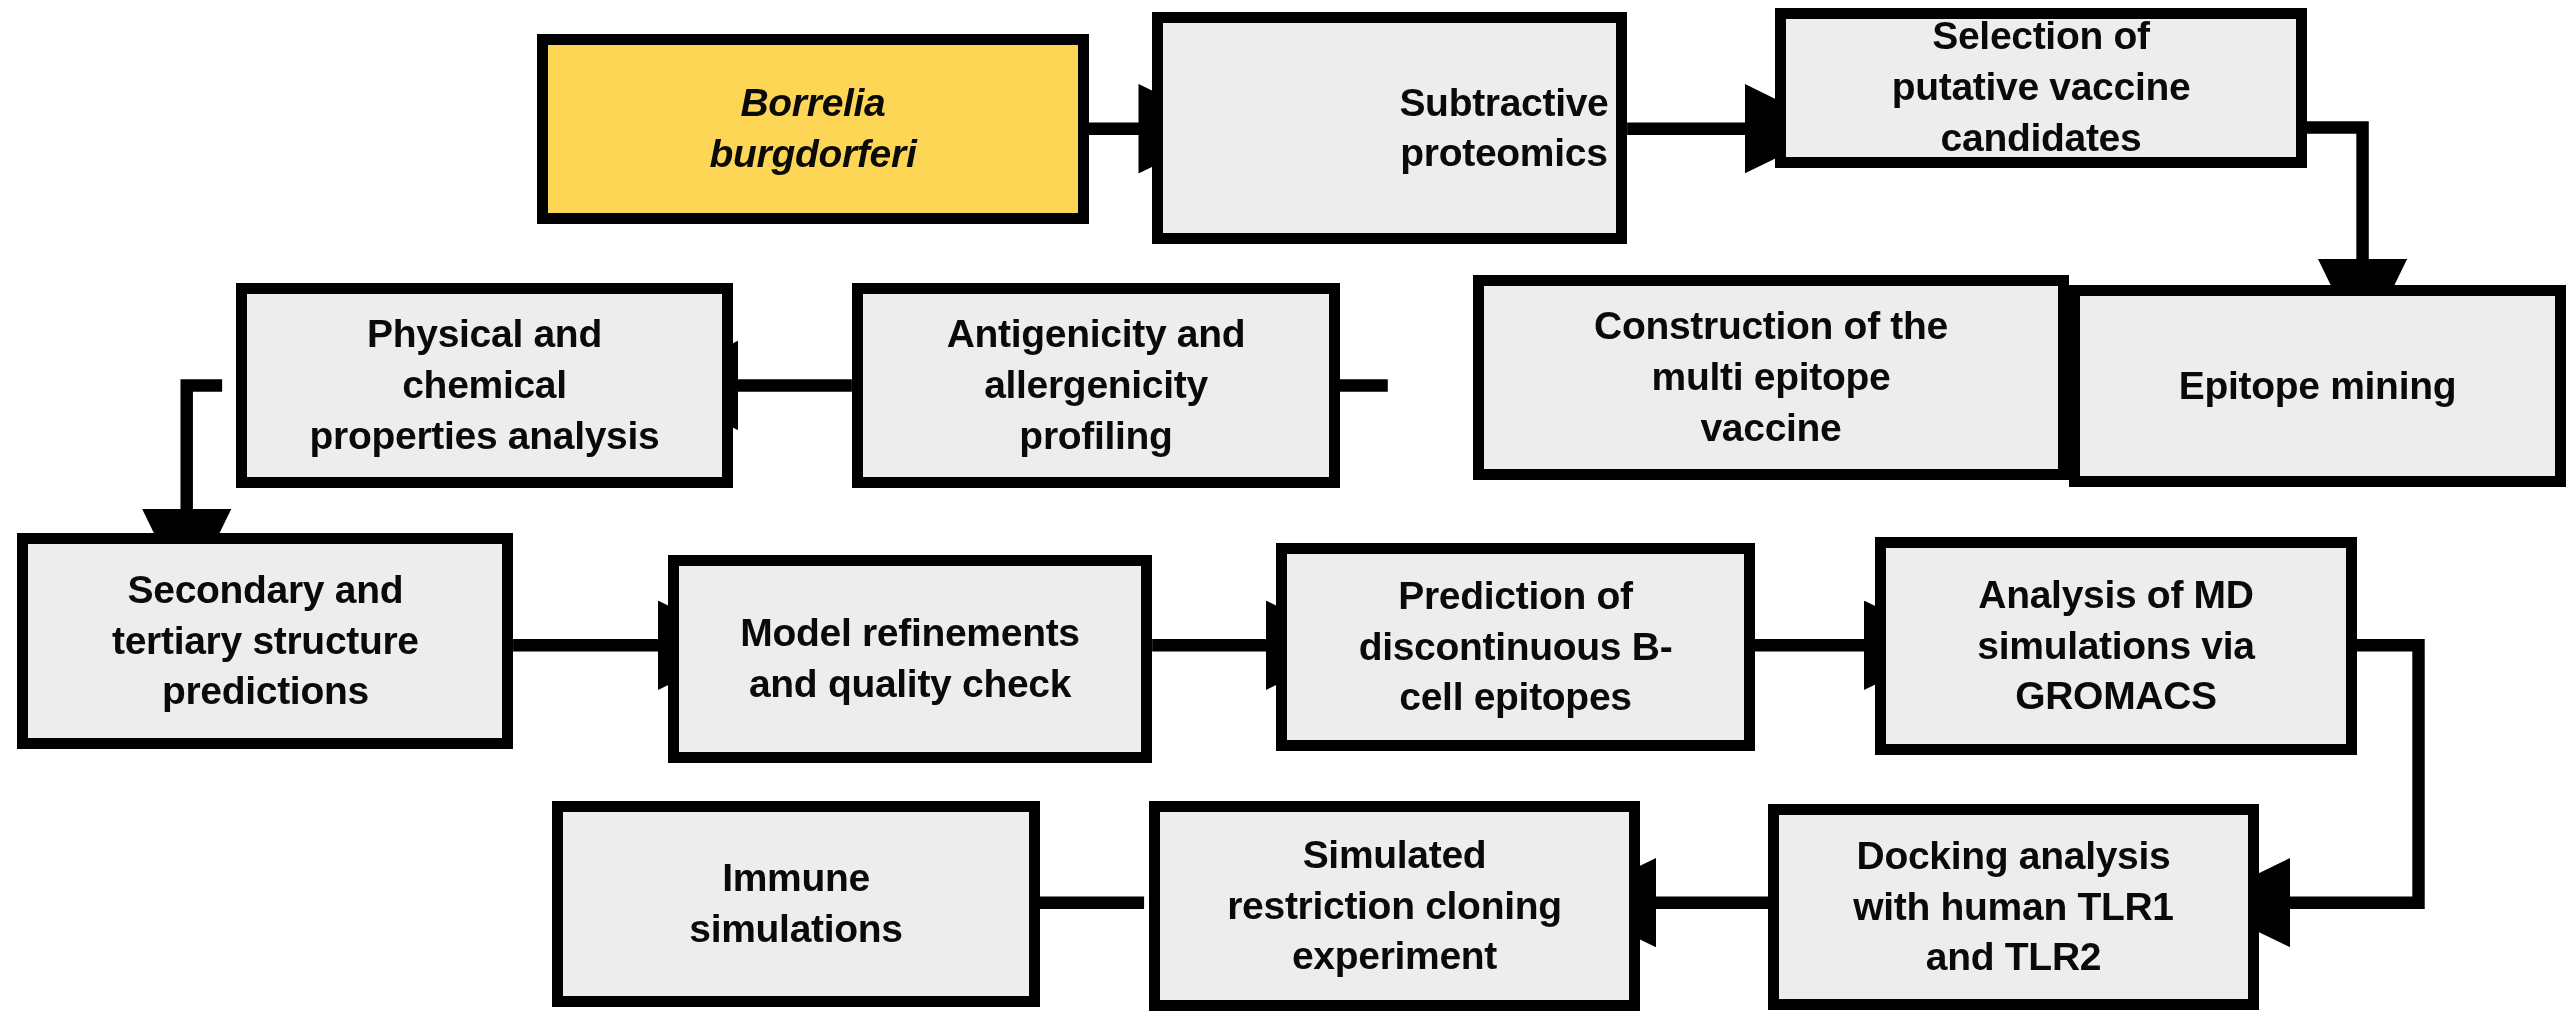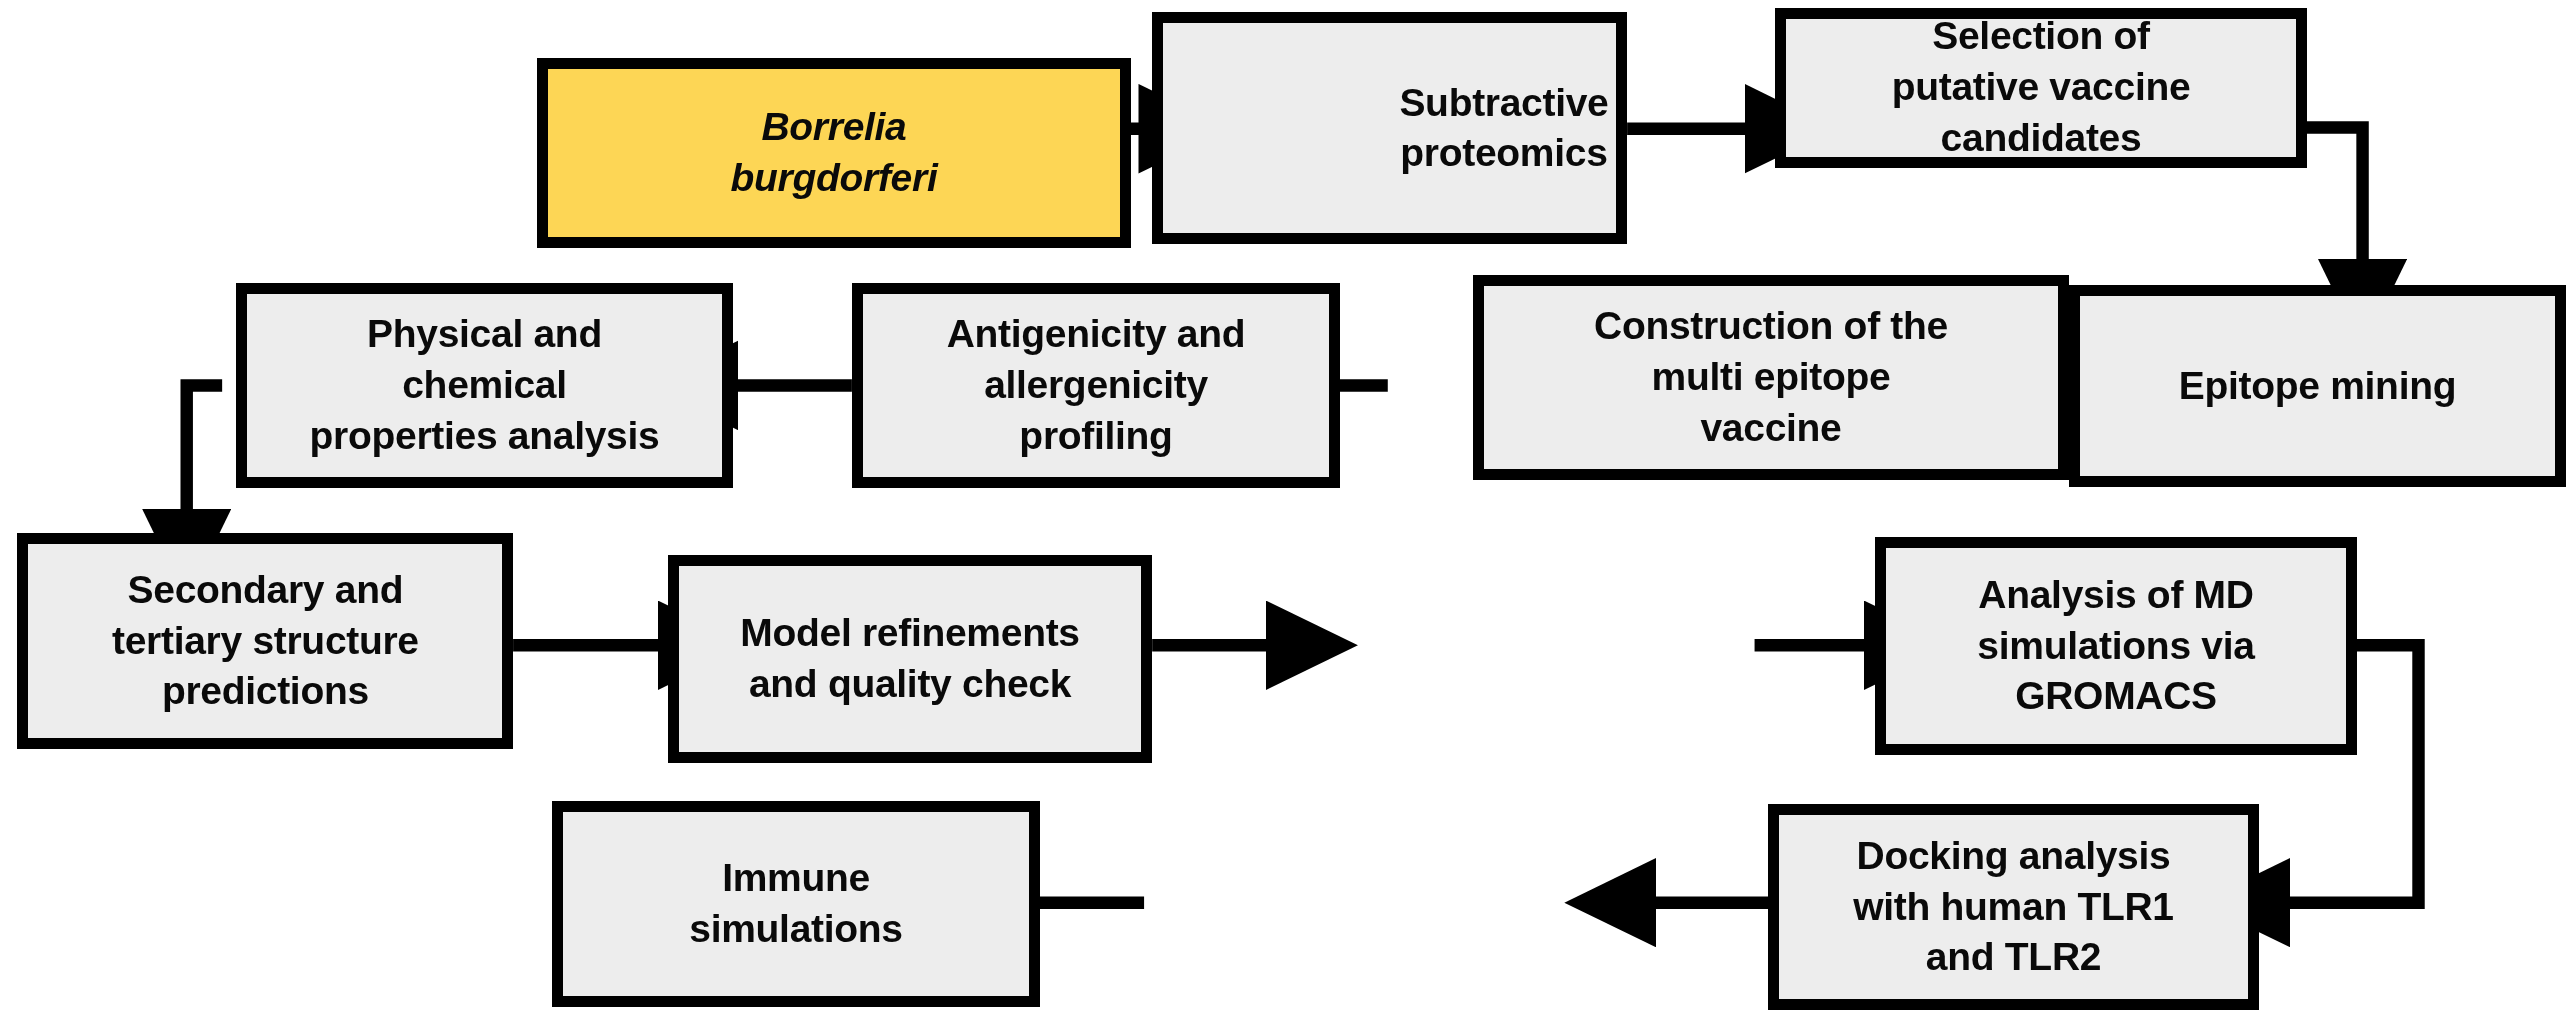--- a/index.html
+++ b/index.html
@@ -72,21 +72,21 @@
       <path d="M357,620 L300,620 L300,822"></path>
       <path d="M825,1038 L1062,1038"></path>
       <path d="M1853,1038 L2040,1038"></path>
       <path d="M2822,1038 L3002,1038"></path>
       <path d="M3785,1038 L3890,1038 L3890,1452 L3680,1452"></path>
       <path d="M2845,1452 L2660,1452"></path>
       <path d="M1840,1452 L1655,1452"></path>
     </g>
   </svg>
 
-  <div class="node organism" style="left:537px; top:34px; width:594px; height:190px;margin-top:24px;">
+  <div class="node organism" style="left:537px; top:34px; width:552px; height:190px;">
     <span class="label">Borrelia
 burgdorferi</span>
   </div>
 
   <div class="node" style="left:1152px; top:12.4px; width:475px; height:232px;justify-content:flex-end;">
     <span class="label">Subtractive
 proteomics</span>
   </div>
 
   <div class="node" style="left:1775px; top:7.5px; width:532px; height:160px;">
@@ -121,33 +121,43 @@
     <span class="label">Secondary and
 tertiary structure
 predictions</span>
   </div>
 
   <div class="node" style="left:668px; top:543px; width:484px; height:208px;margin-top:12px;">
     <span class="label">Model refinements
 and quality check</span>
   </div>
 
+  <div class="node" style="left:1276px; top:543px; width:479px; height:208px;">
+    <span class="label">Prediction of
+discontinuous B-
+cell epitopes</span>
+  </div>
 
   <div class="node" style="left:1875px; top:537px; width:482px; height:218px;text-align:center;">
     <span class="label">Analysis of MD
 simulations via
 GROMACS</span>
   </div>
 
   <div class="node" style="left:1768px; top:804px; width:491px; height:206px;">
     <span class="label">Docking analysis
 with human TLR1
 and TLR2</span>
   </div>
 
+  <div class="node" style="left:1149px; top:801px; width:491px; height:210px;">
+    <span class="label">Simulated
+restriction cloning
+experiment</span>
+  </div>
 
   <div class="node" style="left:540px; top:801px; width:488px; height:206px;margin-left:12px;">
     <span class="label">Immune
 simulations</span>
   </div>
 
 </div>
 
 
 </body></html>

